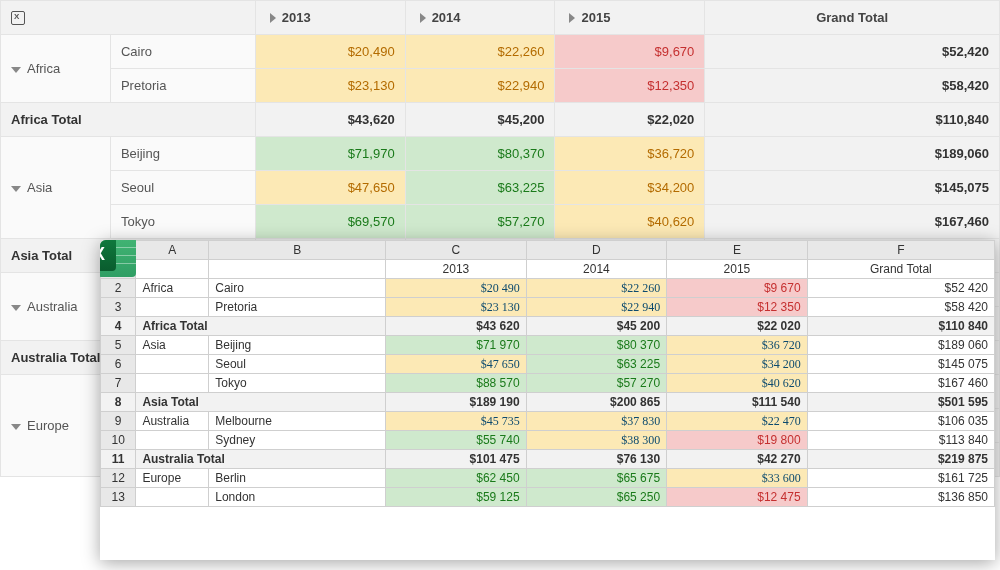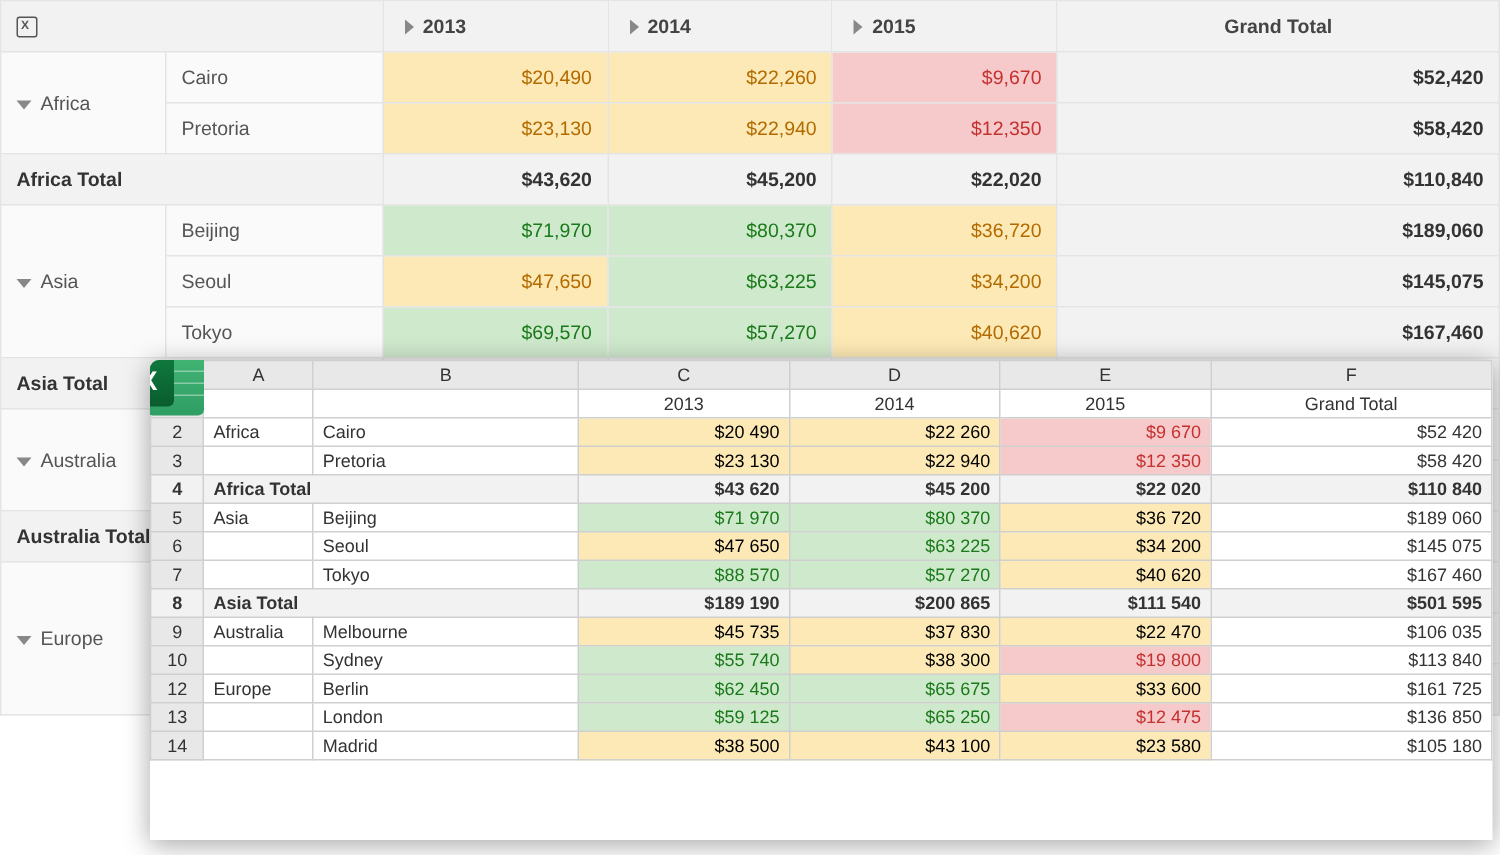--- a/index.html
+++ b/index.html
@@ -93,21 +93,21 @@
   .excel thead th {
     background:#e8e8e8; font-weight:normal; text-align:center; color:#333;
   }
   .excel .rownum {
     background:#e8e8e8; text-align:center; width:34px; font-weight:normal; color:#333;
   }
   .excel .lt { text-align:left; }
   .excel .b { font-weight:normal; }
   .excel .tot td, .excel .tot th { background:#f2f2f2; font-weight:bold; }
   .cg { background:#cfe9cd !important; color:#1a7a1a; }
-  .cy { background:#fce9b5 !important; color:#000000; }
+  .cy { background:#fce9b5 !important; color:#0c4a6e;font-family:Liberation Serif, serif; }
   .cr { background:#f6caca !important; color:#c53030;margin-left:16px; }
   
   .colA{width:70px} .colB{width:170px} .colC{width:135px} .colD{width:135px} .colE{width:135px} .colF{width:180px}
 </style>
 </head>
 <body>
 
 <table class="pivot">
   <colgroup>
     <col style="width:110px">
@@ -350,42 +350,41 @@
         </tr>
         <tr>
           <th class="rownum">10</th>
           <td class="lt"></td>
           <td class="lt">Sydney</td>
           <td class="cg">$55 740</td>
           <td class="cy">$38 300</td>
           <td class="cr">$19 800</td>
           <td class="b">$113 840</td>
         </tr>
+        <tr class="tot">
+          <th class="rownum">11</th>
+          <td class="lt b" colspan="2">Australia Total</td>
+          <td>$101 475</td>
+          <td>$76 130</td>
+          <td>$42 270</td>
+          <td class="b">$219 875</td>
+        </tr>
         <tr>
           <th class="rownum">12</th>
           <td class="lt">Europe</td>
           <td class="lt">Berlin</td>
           <td class="cg">$62 450</td>
           <td class="cg">$65 675</td>
           <td class="cy">$33 600</td>
           <td class="b">$161 725</td>
         </tr>
         <tr>
           <th class="rownum">13</th>
           <td class="lt"></td>
           <td class="lt">London</td>
           <td class="cg">$59 125</td>
           <td class="cg">$65 250</td>
           <td class="cr">$12 475</td>
           <td class="b">$136 850</td>
         </tr>
-        <tr>
-          <th class="rownum">14</th>
-          <td class="lt"></td>
-          <td class="lt">Madrid</td>
-          <td class="cy">$38 500</td>
-          <td class="cy">$43 100</td>
-          <td class="cy">$23 580</td>
-          <td class="b">$105 180</td>
-        </tr>
       </tbody>
   </table>
 </div>
 
 </body></html>

